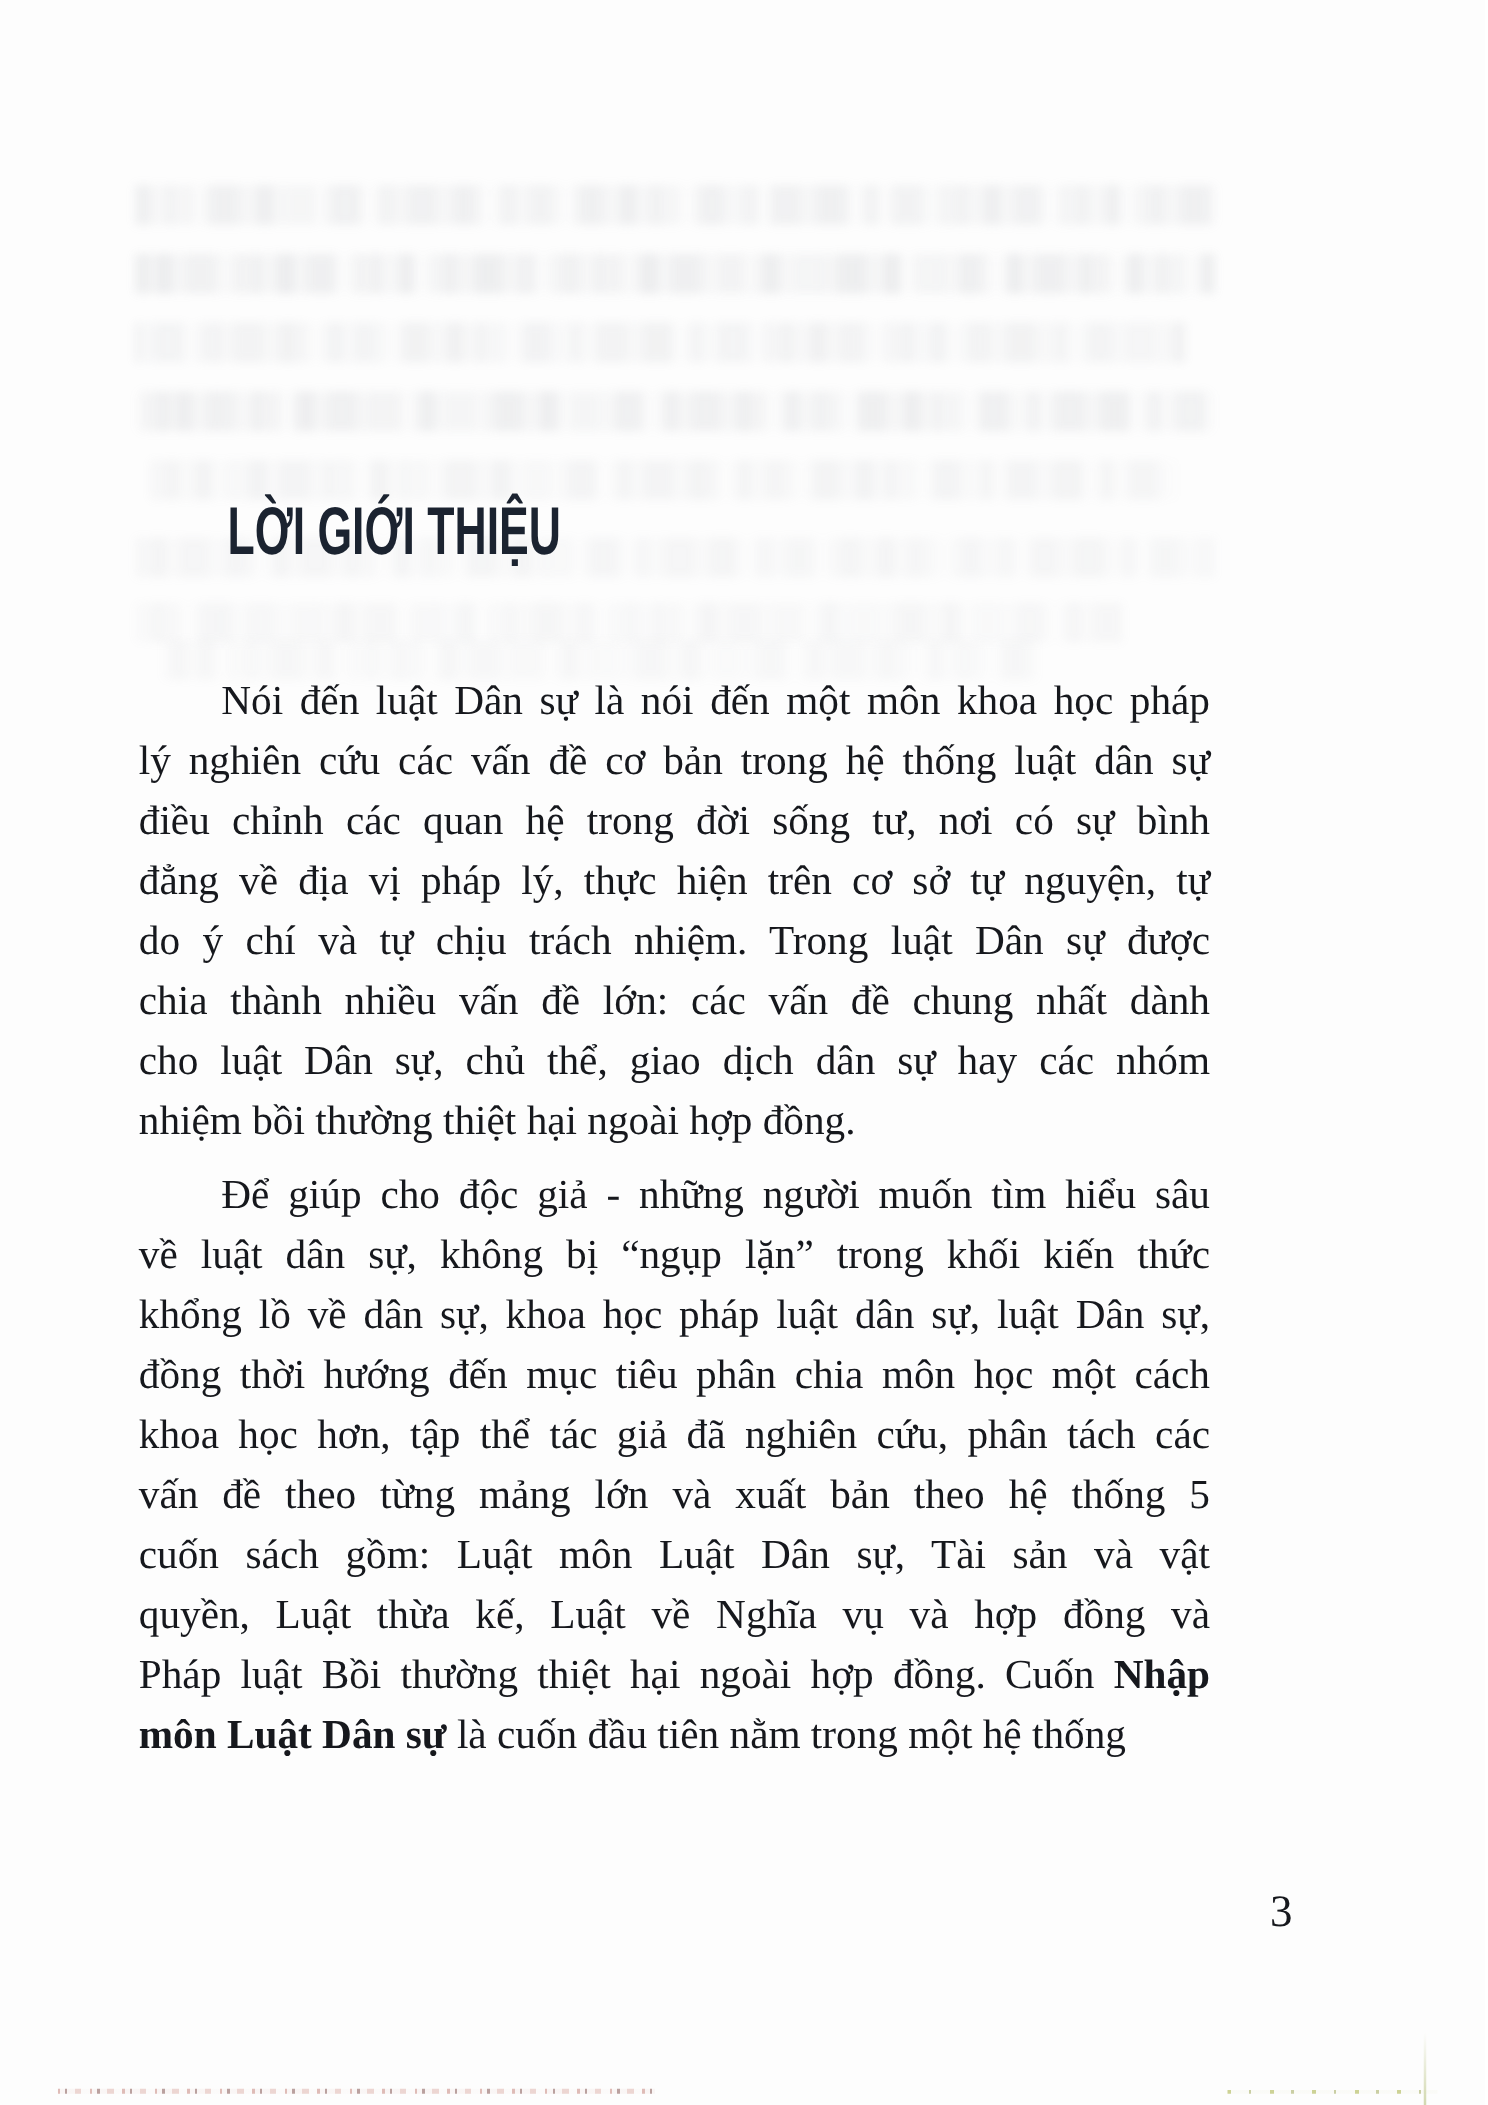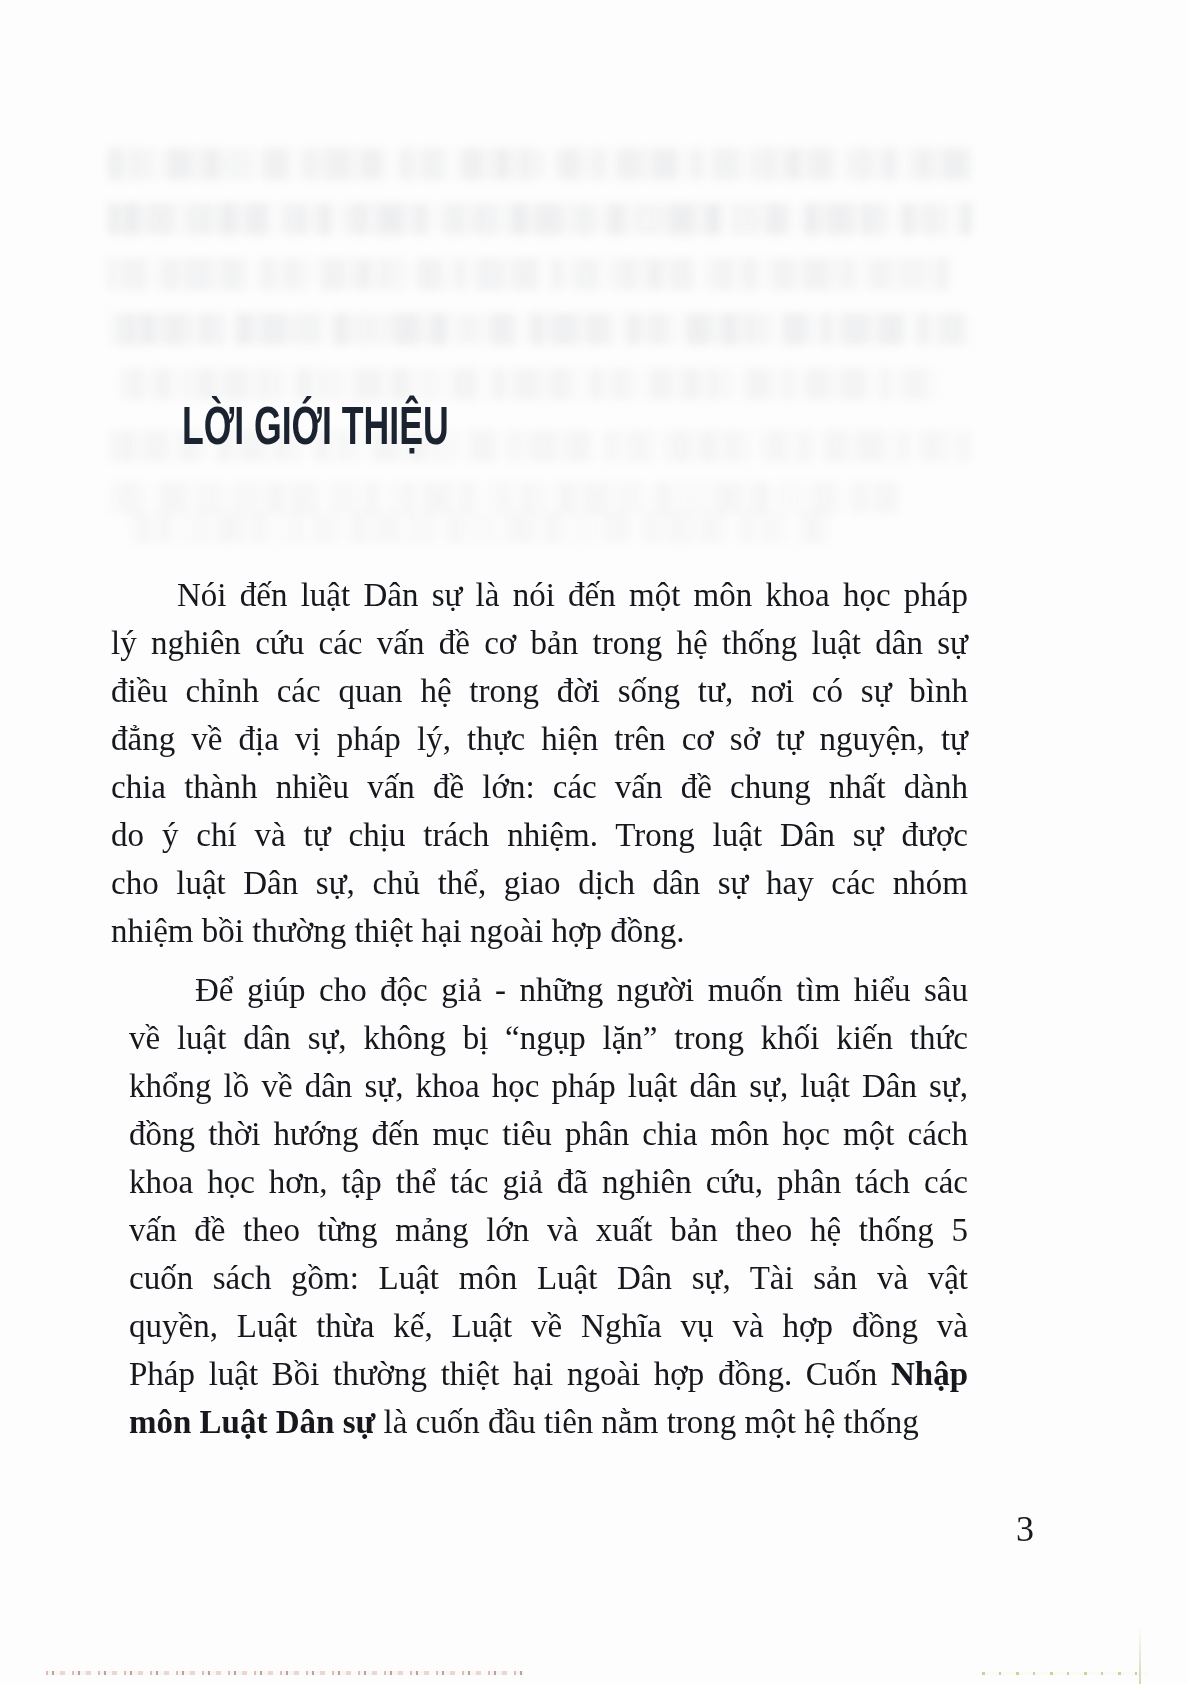--- a/index.html
+++ b/index.html
@@ -60,28 +60,28 @@
     color: #1b2330;
     transform: scaleX(0.66);
     transform-origin: left center;
     white-space: nowrap;
   }
 
   
   #body-text {
     position: absolute;
     left: 111px;
-    top: 571px;
+    top: 537px;
     width: 857px;
     font-size: 33px;
     line-height: 48px;
     color: #16181d;
   }
   .para { margin: 0; }
-  .para + .para { margin-top: 11px; margin-left: 18px; }
+  .para + .para { margin-top: 11px; }
   .line {
     text-align: justify;
     text-align-last: justify;
     white-space: nowrap;
     height: 48px;
   }
   .line.first { text-indent: 66px; }
   .line.last  { text-align-last: left; }
   .bi { font-weight: bold; }
 
@@ -148,22 +148,22 @@
   </div>
 
   <h1 id="page-title">LỜI GIỚI THIỆU</h1>
 
   <div id="body-text">
       <div class="para">
         <div class="line first"><span>Nói đến luật Dân sự là nói đến một môn khoa học pháp</span></div>
         <div class="line"><span>lý nghiên cứu các vấn đề cơ bản trong hệ thống luật dân sự</span></div>
         <div class="line"><span>điều chỉnh các quan hệ trong đời sống tư, nơi có sự bình</span></div>
         <div class="line"><span>đẳng về địa vị pháp lý, thực hiện trên cơ sở tự nguyện, tự</span></div>
+        <div class="line"><span>do ý chí và tự chịu trách nhiệm. Trong luật Dân sự được</span></div>
         <div class="line"><span>chia thành nhiều vấn đề lớn: các vấn đề chung nhất dành</span></div>
-        <div class="line"><span>do ý chí và tự chịu trách nhiệm. Trong luật Dân sự được</span></div>
         <div class="line"><span>cho luật Dân sự, chủ thể, giao dịch dân sự hay các nhóm</span></div>
         <div class="line last"><span>nhiệm bồi thường thiệt hại ngoài hợp đồng.</span></div>
       </div>
       <div class="para">
         <div class="line first"><span>Để giúp cho độc giả - những người muốn tìm hiểu sâu</span></div>
         <div class="line"><span>về luật dân sự, không bị “ngụp lặn” trong khối kiến thức</span></div>
         <div class="line"><span>khổng lồ về dân sự, khoa học pháp luật dân sự, luật Dân sự,</span></div>
         <div class="line"><span>đồng thời hướng đến mục tiêu phân chia môn học một cách</span></div>
         <div class="line"><span>khoa học hơn, tập thể tác giả đã nghiên cứu, phân tách các</span></div>
         <div class="line"><span>vấn đề theo từng mảng lớn và xuất bản theo hệ thống 5</span></div>

